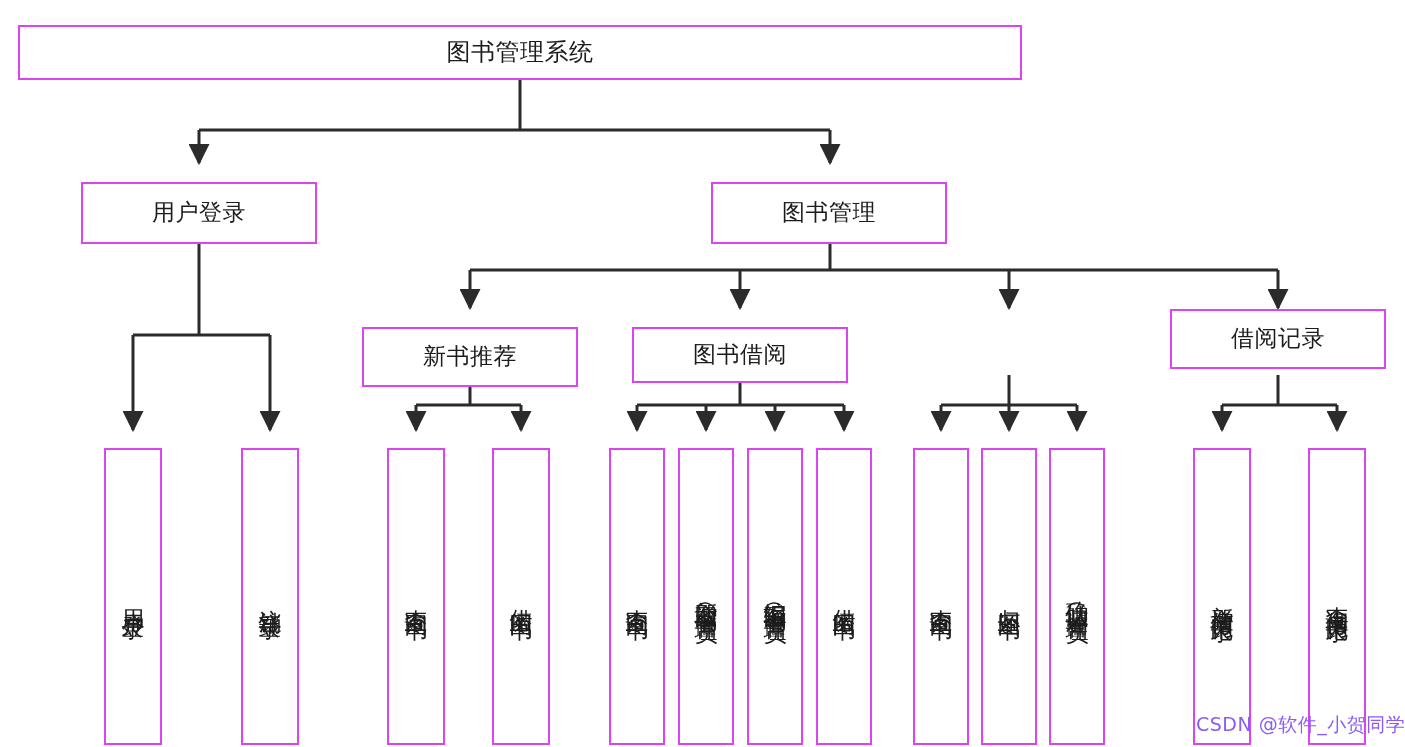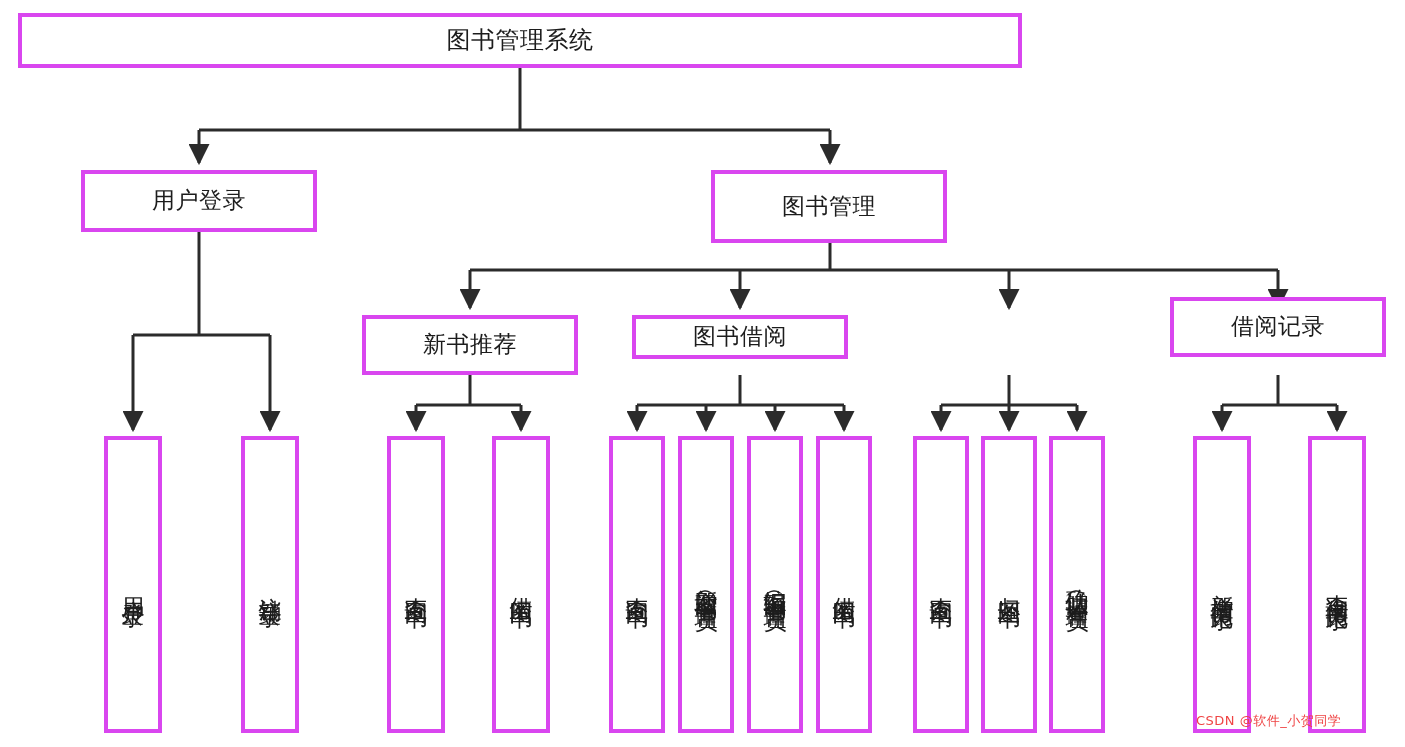--- a/index.html
+++ b/index.html
@@ -21,26 +21,27 @@
   #diagram-svg {
     position: absolute;
     left: 0;
     top: 0;
     width: 1405px;
     height: 747px;
   }
   .node {
     position: absolute;
     box-sizing: border-box;
-    border: 4px solid #d946ef;
+    border: 2px solid #d946ef;
     background: #ffffff;
     display: flex;
     align-items: center;
     justify-content: center;
     color: #1c1c1c;
+    margin-top: 12px;
   }
   .node.horiz {
     font-size: 23px;
     letter-spacing: 0.5px;
     line-height: 1.2;
   }
   .node.vert {
     font-size: 23px;
     letter-spacing: 1px;
   }
@@ -50,22 +51,22 @@
     line-height: 1.18;
     white-space: nowrap;
     letter-spacing: 3px;
     display: block;
   }
   .node.root {
     font-size: 24px;
   }
   .watermark {
     position: absolute;
-    color: #ef4444;
-    font-size: 13px;
+    color: #8b5cf6;
+    font-size: 19px;
     letter-spacing: 0.5px;
     white-space: nowrap;
     pointer-events: none;
   }
 </style>
 </head>
 <body>
 
 <div id="diagram-root">
 
@@ -119,28 +120,28 @@
     </g>
   </svg>
 
   <div class="node horiz root" style="left:18px; top:13px; width:1004px; height:55px;">
     <span>图书管理系统</span>
   </div>
 
   <div class="node horiz" style="left:81px; top:170px; width:236px; height:62px;">
     <span>用户登录</span>
   </div>
-  <div class="node horiz" style="left:711px; top:170px; width:236px; height:73px;">
+  <div class="node horiz" style="left:711px; top:170px; width:236px; height:62px;">
     <span>图书管理</span>
   </div>
 
   <div class="node horiz" style="left:362px; top:315px; width:216px; height:60px;">
     <span>新书推荐</span>
   </div>
-  <div class="node horiz" style="left:632px; top:315px; width:216px; height:44px;">
+  <div class="node horiz" style="left:632px; top:315px; width:216px; height:56px;">
     <span>图书借阅</span>
   </div>
   <div class="node horiz" style="left:1170px; top:297px; width:216px; height:60px;">
     <span>借阅记录</span>
   </div>
 
   <div class="node vert" style="left:104px; top:436px; width:58px; height:297px;">
     <span class="vtext">用户登录</span>
   </div>
   <div class="node vert" style="left:241px; top:436px; width:58px; height:297px;">

